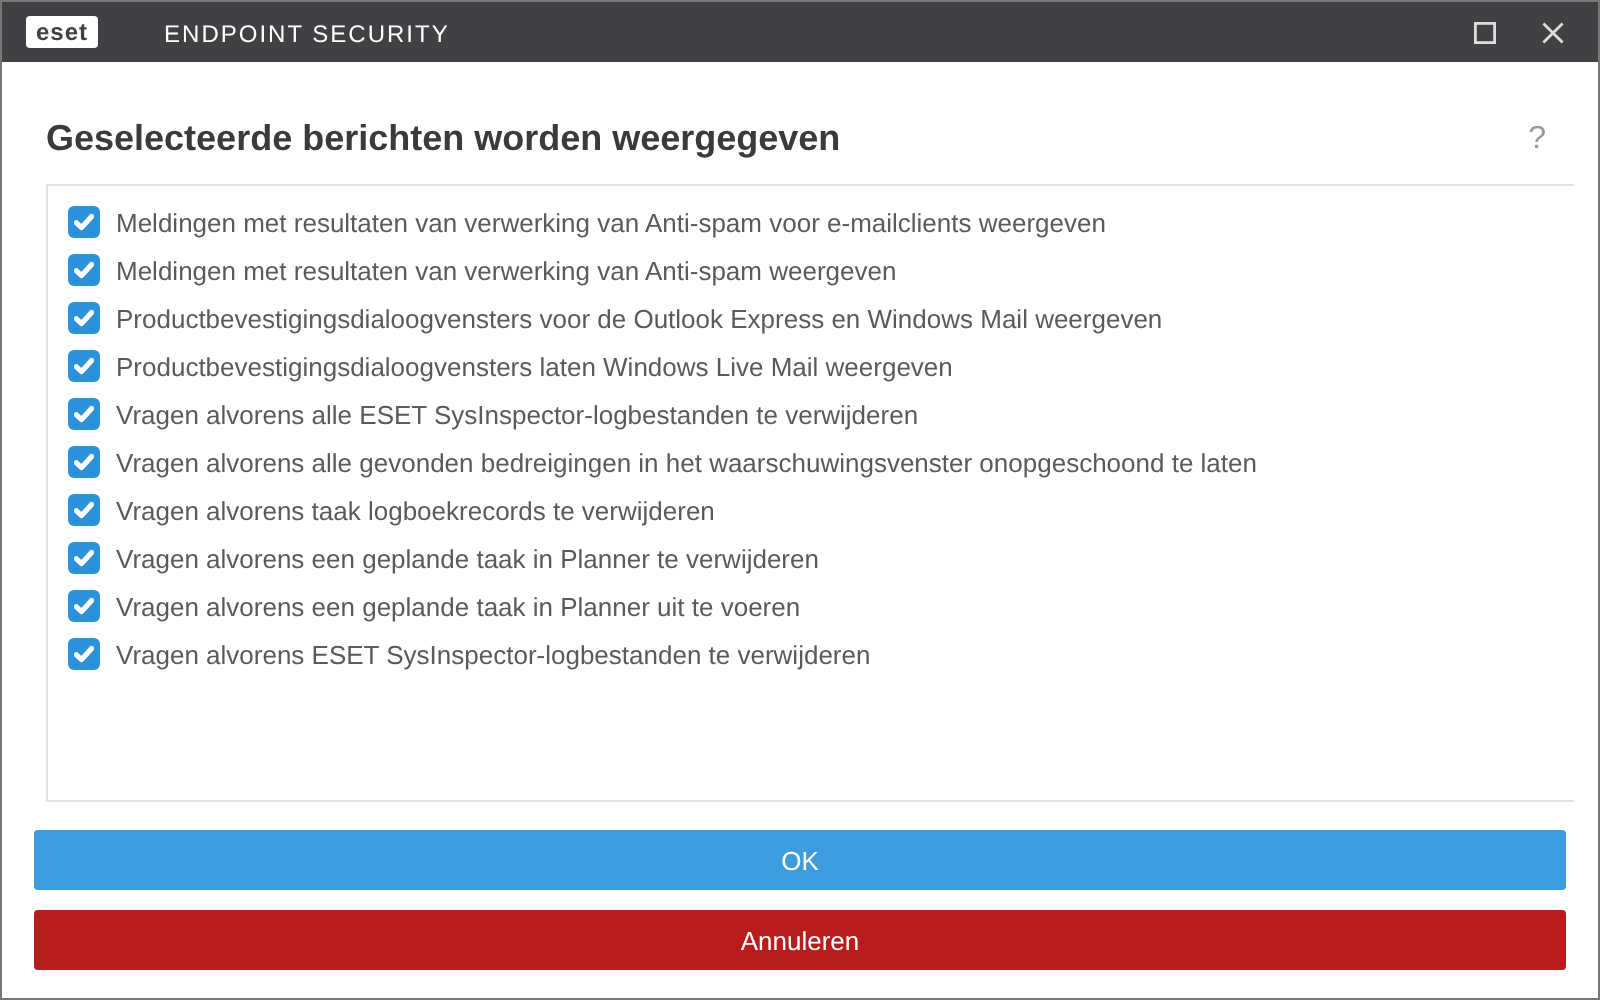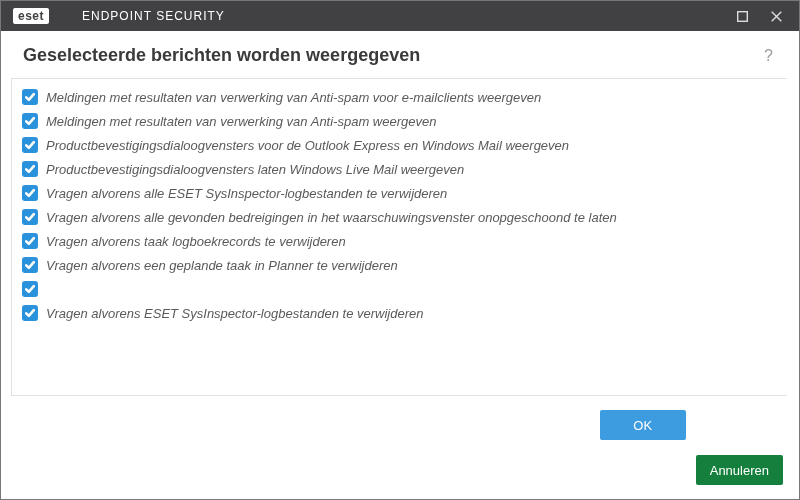--- a/index.html
+++ b/index.html
@@ -1,40 +1,40 @@
 <!DOCTYPE html>
 <html><head>
 <meta charset="utf-8">
 <style>
   * { box-sizing: border-box; margin: 0; padding: 0; }
   html, body { width: 800px; height: 500px; overflow: hidden; font-family: "Segoe UI", Arial, sans-serif; }
   .window { width: 800px; height: 500px; background: #ffffff; display: flex; flex-direction: column; border: 1px solid #777; }
   .titlebar { height: 30px; background: #414042; color: #fff; display: flex; align-items: center; padding: 0 6px 0 12px; }
-  .brand { display: flex; align-items: center; gap: 6px; }
+  .brand { display: flex; align-items: flex-end; gap: 6px; }
   .brand-eset { font-weight: 700; font-size: 12px; letter-spacing: 0.5px; background: #fff; color: #414042; padding: 1px 5px; border-radius: 2px; }
   .brand-product { font-size: 12px; letter-spacing: 1px; font-weight: 400; margin-left: 27px; }
   .titlebar-spacer { flex: 1; }
   .titlebar-btn { width: 34px; height: 30px; display: flex; align-items: center; justify-content: center; color: #ddd; cursor: pointer; }
   .titlebar-btn svg { width: 11px; height: 11px; stroke: #ddd; stroke-width: 1.4; fill: none; }
-  .header { padding: 14px 22px 12px 22px; display: flex; align-items: center; }
+  .header { padding: 28px 22px 12px 22px; display: flex; align-items: center; }
   .header-title { font-size: 18px; color: #3a3a3a; font-weight: 600; flex: 1; }
   .help { color: #9a9a9a; font-size: 16px; cursor: pointer; padding: 0 4px; }
-  .list-wrap { flex: 1; margin: 0 12px 0 10px; overflow: hidden; position: relative; font-style: italic; }
+  .list-wrap { flex: 1; margin: 0 12px 0 22px; overflow: hidden; position: relative; }
   .list { height: 100%; overflow-y: scroll; border: 1px solid #e2e2e2; border-right: none; background: #fff; padding: 6px 0 6px 0; }
   .list::-webkit-scrollbar { width: 14px; }
   .list::-webkit-scrollbar-track { background: #f1f1f1; border-left: 1px solid #e2e2e2; }
   .list::-webkit-scrollbar-thumb { background: #c6c6c6; border: 3px solid #f1f1f1; border-radius: 7px; }
   .row { display: flex; align-items: center; padding: 4px 10px 4px 10px; gap: 8px; cursor: pointer; }
   .chk { width: 16px; height: 16px; border-radius: 3px; background: #2a91db; display: flex; align-items: center; justify-content: center; flex-shrink: 0; }
   .chk svg { width: 10px; height: 10px; stroke: #fff; stroke-width: 2.6; fill: none; stroke-linecap: round; stroke-linejoin: round; }
   .row-label { font-size: 13px; color: #5a5a5a; }
-  .footer { padding: 14px 16px 14px 16px; display: flex; justify-content: flex-end; gap: 10px; background: #fff; }
+  .footer { padding: 14px 16px 14px 16px; display: flex; justify-content: flex-end; gap: 10px; background: #fff; flex-direction: column; }
   .btn { min-width: 86px; height: 30px; border: none; border-radius: 2px; font-size: 13px; cursor: pointer; padding: 0 14px; color: #fff; }
   .btn-primary { background: #3d9be0; }
-  .btn-secondary { background: #15803d; margin-top: 45px; }
+  .btn-secondary { background: #b91c1c; }
 </style>
 </head>
 <body>
 
 <div class="window">
 
   <div class="titlebar">
     <div class="brand">
       <span class="brand-eset">eset</span>
       <span class="brand-product">ENDPOINT SECURITY</span>
@@ -123,20 +123,21 @@
             </svg>
           </span>
           <span class="row-label">Vragen alvorens een geplande taak in Planner te verwijderen</span>
         </div>
         <div class="row">
           <span class="chk">
             <svg viewBox="0 0 10 10">
               <polyline points="1.2,5.4 3.8,7.8 8.8,2.2"></polyline>
             </svg>
           </span>
+          <span class="row-label">Vragen alvorens een geplande taak in Planner uit te voeren</span>
         </div>
         <div class="row">
           <span class="chk">
             <svg viewBox="0 0 10 10">
               <polyline points="1.2,5.4 3.8,7.8 8.8,2.2"></polyline>
             </svg>
           </span>
           <span class="row-label">Vragen alvorens ESET SysInspector-logbestanden te verwijderen</span>
         </div>
       </div>

